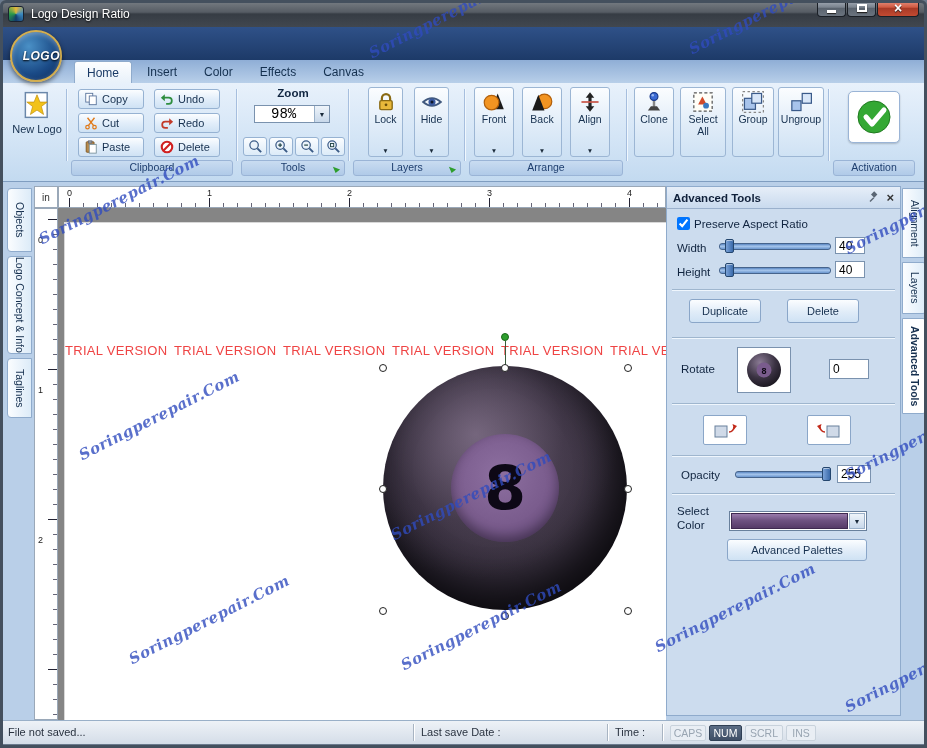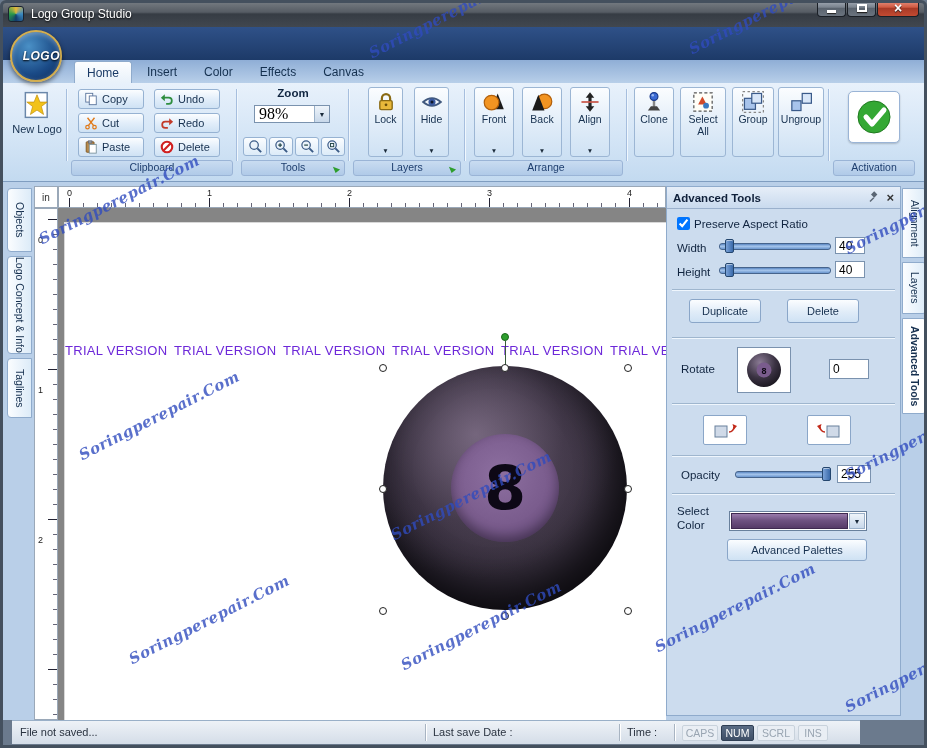--- a/index.html
+++ b/index.html
@@ -63,21 +63,21 @@
     grid-template-rows:repeat(3,20px);grid-template-columns:66px 66px;gap:4px 10px}
   .tallbtn{position:absolute;display:flex;flex-direction:column;align-items:center;gap:1px;
     border:1px solid #9cb6d4;border-radius:3px;background:linear-gradient(#fbfdff,#e0ecf8 55%,#cfe2f4);
     font-size:10.5px;color:#16304f;padding:3px 1px 2px;height:70px;top:0}
   .tallbtn .tlabel{text-align:center;line-height:1.1}
   .tarrow{font-size:6.5px;color:#1a2a3a;margin-top:auto}
   .newlogo-btn{position:absolute;left:4px;top:2px;width:50px;height:70px;display:flex;flex-direction:column;
     align-items:center;gap:2px;background:transparent;border:none;font-size:11px;color:#16304f}
   .zoom-title{position:absolute;left:0;right:0;top:0;text-align:center;font-size:11.5px;font-weight:bold;color:#102540}
   .combo{position:absolute;display:flex;border:1px solid #7a92ae;background:#fff;height:18px}
-  .combo input{flex:1;min-width:0;border:none;font-size:16px;padding:0 4px;font-family:Liberation Serif, serif;outline:none}
+  .combo input{flex:1;min-width:0;border:none;font-size:14px;padding:0 16px;font-family:Liberation Mono, monospace;outline:none}
   .combo .arr{width:15px;background:linear-gradient(#eef4fa,#c8d8ea);border-left:1px solid #9ab0c8;
     font-size:7px;display:flex;align-items:center;justify-content:center;color:#1a2a3a}
   .magrow{position:absolute;left:3px;top:50px;display:flex;gap:2px}
   .magbtn{width:24px;height:19px;border:1px solid #96b2d2;border-radius:3px;
     background:linear-gradient(#fbfdff,#dcebf8);display:flex;align-items:center;justify-content:center;padding:0}
   .activation-card{position:absolute;left:16px;top:4px;width:52px;height:52px;border:1px solid #9ab4d6;border-radius:5px;
     background:#fff;display:flex;align-items:center;justify-content:center;box-shadow:0 1px 2px rgba(0,0,0,.2)}
 
   
   .main{position:absolute;left:0;top:182px;width:927px;height:538px;background:#b9cfe8}
@@ -100,21 +100,21 @@
   .hruler .num{position:absolute;top:1px;font-size:9px;color:#222}
   .vruler{position:absolute;left:34px;top:26px;width:24px;height:512px;background:#fff;border:1px solid #9aa8b8;overflow:hidden}
   .vruler .minor{position:absolute;top:10px;bottom:0;right:0;width:4px;
     background:repeating-linear-gradient(180deg,#667 0 1px,transparent 1px 15px)}
   .vruler .major{position:absolute;top:10px;bottom:0;right:0;width:9px;
     background:repeating-linear-gradient(180deg,#223 0 1px,transparent 1px 150px)}
   .vruler .num{position:absolute;left:3px;font-size:9px;color:#222}
   .work{position:absolute;left:58px;top:26px;width:608px;height:512px;background:#858585;overflow:hidden}
   .page{position:absolute;left:6px;top:14px;right:0;bottom:0;background:#fff;overflow:hidden;
     box-shadow:inset 1px 1px 0 #d8d8d8}
-  .trial{position:absolute;top:121px;font-size:13px;color:#6d28d9;letter-spacing:.3px;white-space:nowrap}
+  .trial{position:absolute;top:121px;font-size:13px;color:#ef4444;letter-spacing:.3px;white-space:nowrap}
 
   
   .ball{position:absolute;left:319px;top:144px;width:244px;height:244px;border-radius:50%;
     background:radial-gradient(circle at 38% 28%,rgba(160,140,170,.55),rgba(95,80,105,.25) 38%,rgba(0,0,0,0) 62%),
                radial-gradient(circle at 50% 45%,#4e4454 0%,#3a3240 40%,#201c26 72%,#0c0a10 100%);
     box-shadow:inset -12px -20px 34px rgba(0,0,0,.55)}
   .ball-inner{position:absolute;left:50%;top:50%;transform:translate(-50%,-50%);width:108px;height:108px;border-radius:50%;
     background:radial-gradient(circle at 45% 38%,#8d6fa0,#7a5c8d 55%,#5a4170 100%);
     box-shadow:inset 0 -5px 12px rgba(0,0,0,.35);display:flex;align-items:center;justify-content:center}
   .ball-num{font-family:"DejaVu Sans",sans-serif;font-weight:bold;font-size:60px;color:#0d0816}
@@ -147,39 +147,39 @@
   .mini8 .in{position:absolute;left:50%;top:50%;transform:translate(-50%,-50%);width:15px;height:15px;border-radius:50%;
     background:#7a5c8d;display:flex;align-items:center;justify-content:center;font-size:9px;font-weight:bold;color:#0d0814}
   .flipbtn{position:absolute;width:44px;height:30px;background:#fff;border:1px solid #8aa6c8;border-radius:2px;
     display:flex;align-items:center;justify-content:center;padding:0}
   .colorcombo{position:absolute;left:62px;top:324px;width:138px;height:20px;display:flex;border:1px solid #68809c;background:#fff;padding:1px}
   .colorbar{flex:1;background:linear-gradient(180deg,#9a7cac,#6f5382 45%,#563b68);border:1px solid #3f2a50}
   .colorarrow{width:16px;margin-left:1px;background:linear-gradient(#eef4fa,#c8d8ea);border:1px solid #9ab0c8;
     font-size:7px;display:flex;align-items:center;justify-content:center;color:#1a2a3a}
 
   
-  .statusbar{position:absolute;left:12px;top:720px;width:848px;height:24px;
+  .statusbar{position:absolute;left:0;top:720px;width:927px;height:24px;
     background:linear-gradient(#eef2f7,#d4dde8);border-top:1px solid #9ab0c8;font-size:11px;color:#2a3340}
   .stext{position:absolute;top:5px;white-space:nowrap}
   .ssep{position:absolute;top:3px;bottom:3px;width:1px;background:#a8b4c2;box-shadow:1px 0 0 #fff}
   .ind{position:absolute;top:4px;height:16px;display:flex;align-items:center;justify-content:center;
     font-size:10.5px;color:#99a5b2;border:1px solid #c8d2dc;border-radius:2px;background:#e9eef4}
   .ind.active{background:linear-gradient(#5a6c84,#3f4f66);color:#fff;border-color:#2f3f54}
 
   
   .wm{position:absolute;font-family:"DejaVu Serif",serif;font-style:italic;font-weight:bold;font-size:15px;
     color:rgba(47,75,190,.8);transform:rotate(-27deg);transform-origin:left top;white-space:nowrap;
     z-index:60;pointer-events:none;letter-spacing:.5px}
 </style>
 </head>
 <body>
 
 <div class="titlebar">
   <div class="app-icon16"></div>
-  <span class="title-text">Logo Group Studio</span>
+  <span class="title-text">Logo Design Ratio</span>
   <div class="winbtns">
     <button class="wb">
         <span class="g-min"></span>
       </button>
     <button class="wb">
         <span class="g-max"></span>
       </button>
     <button class="wb close">
         <span class="g-close">×</span>
       </button>

